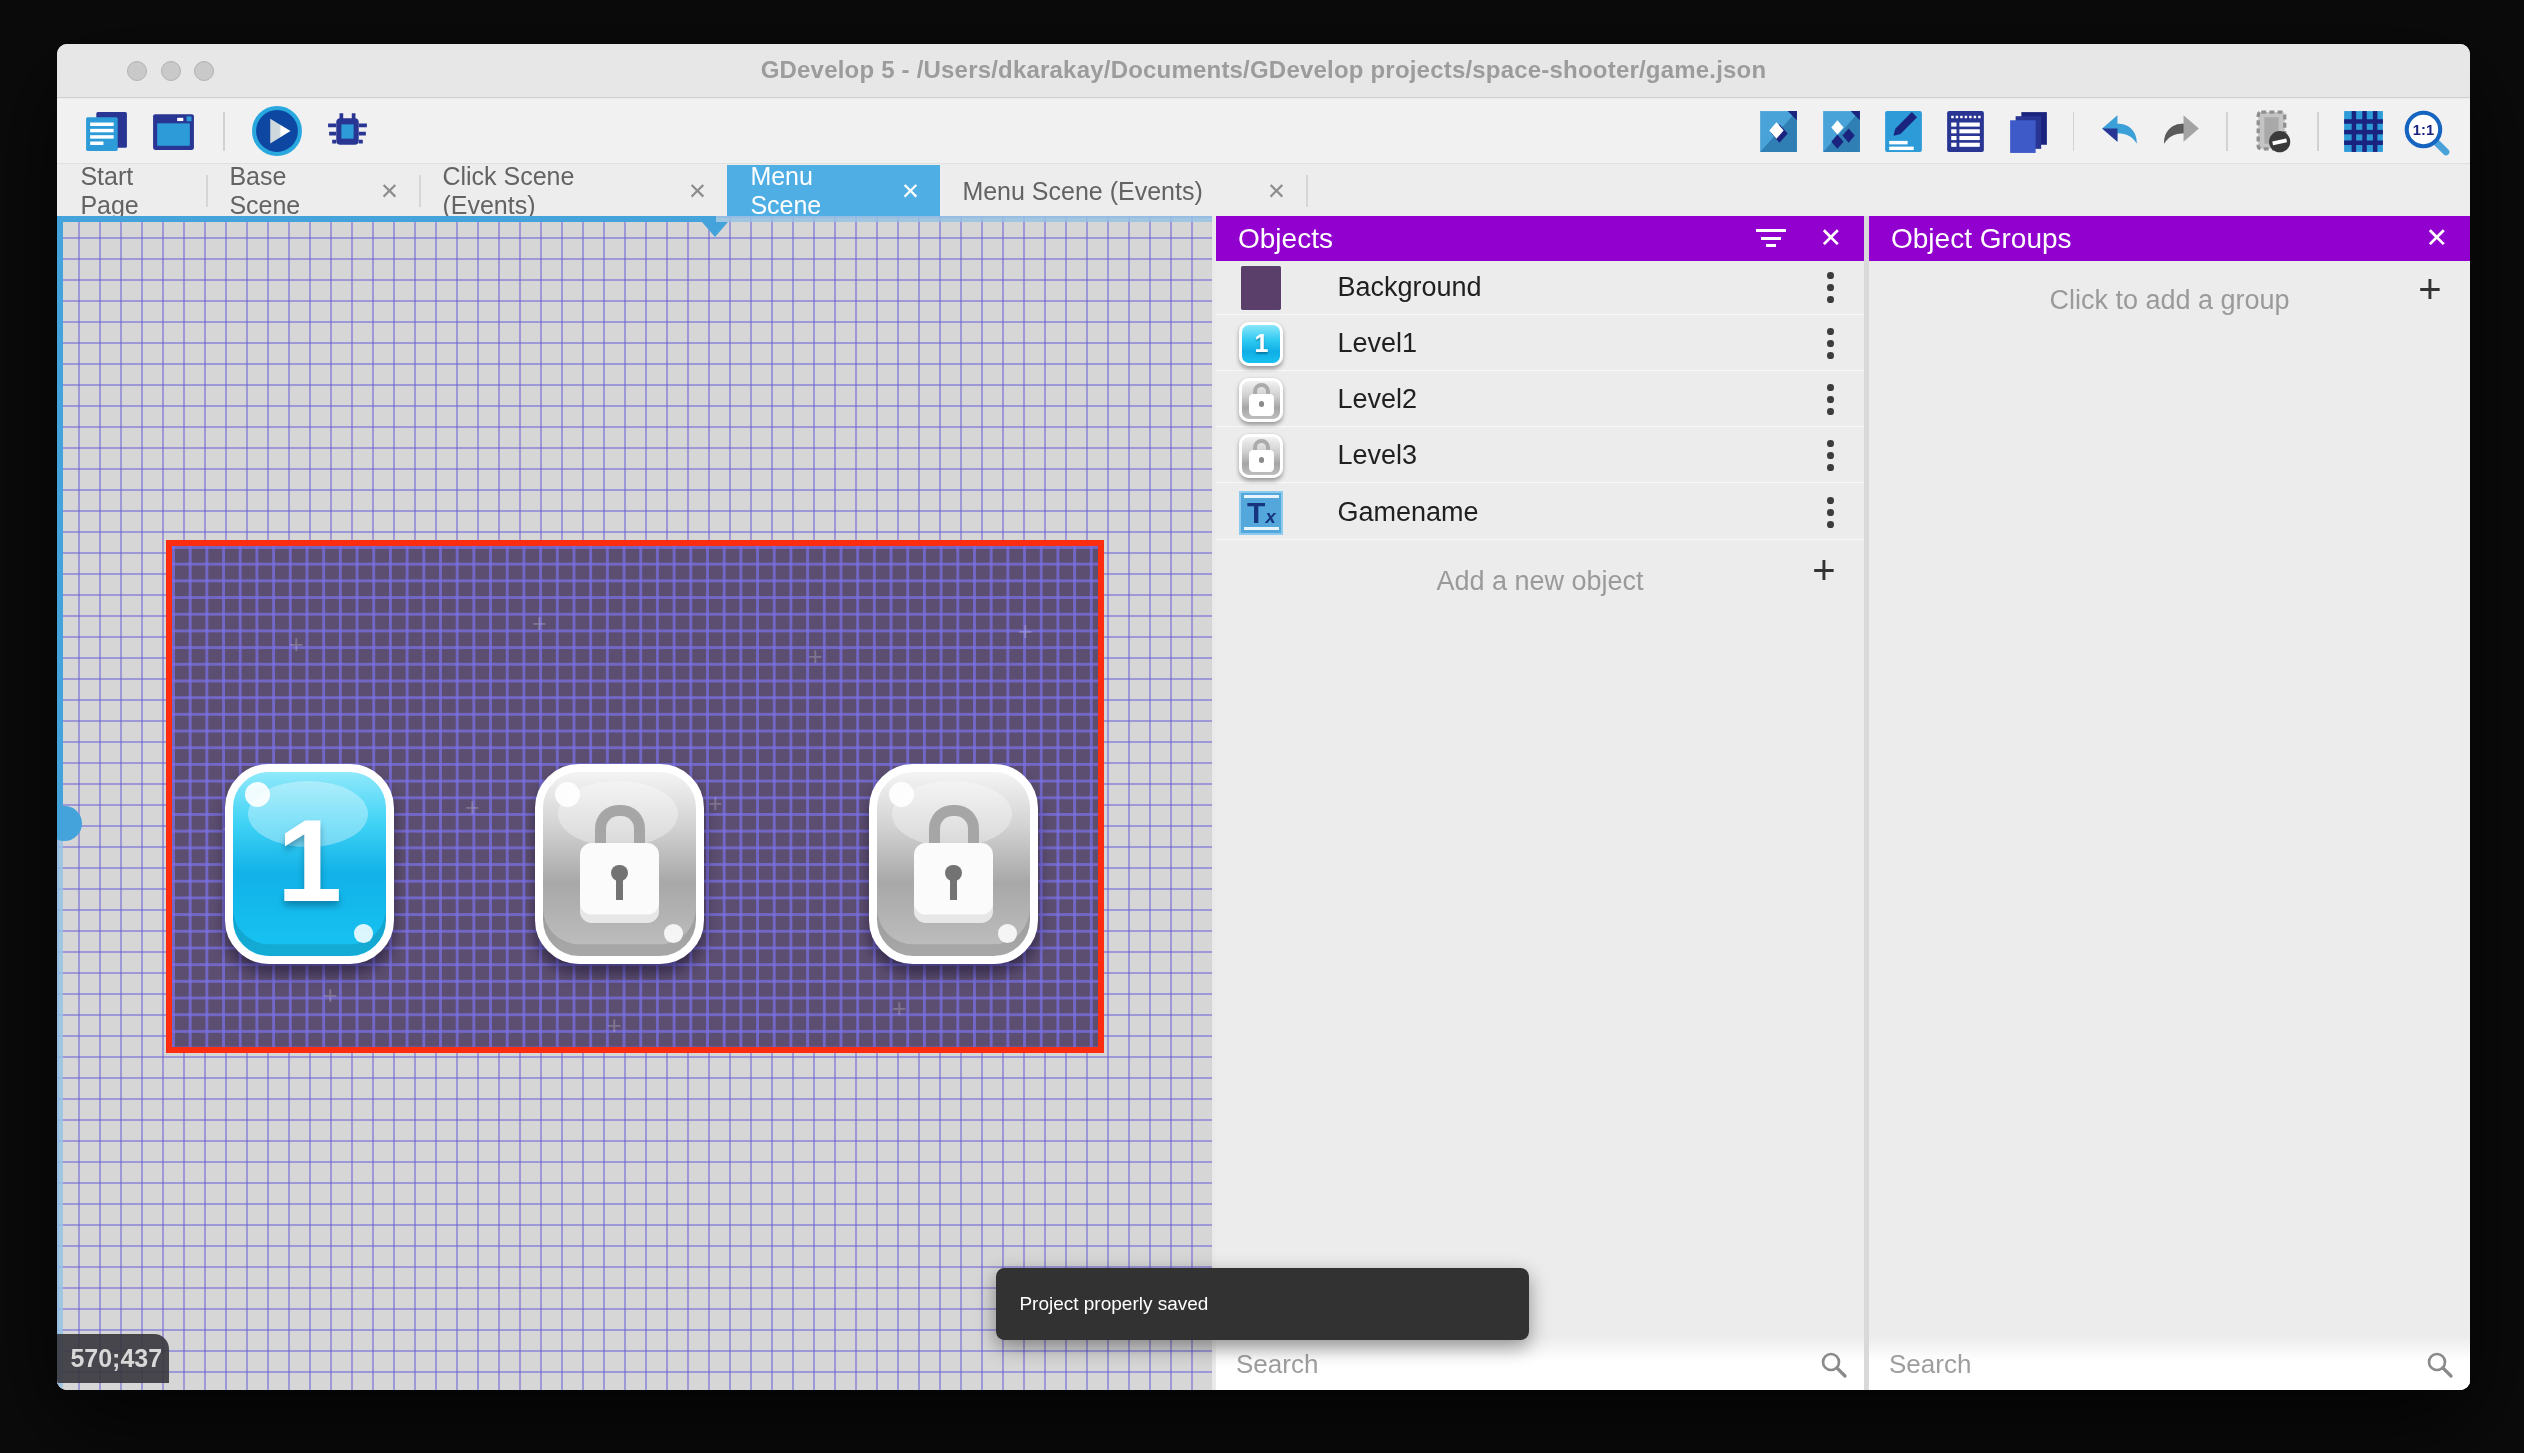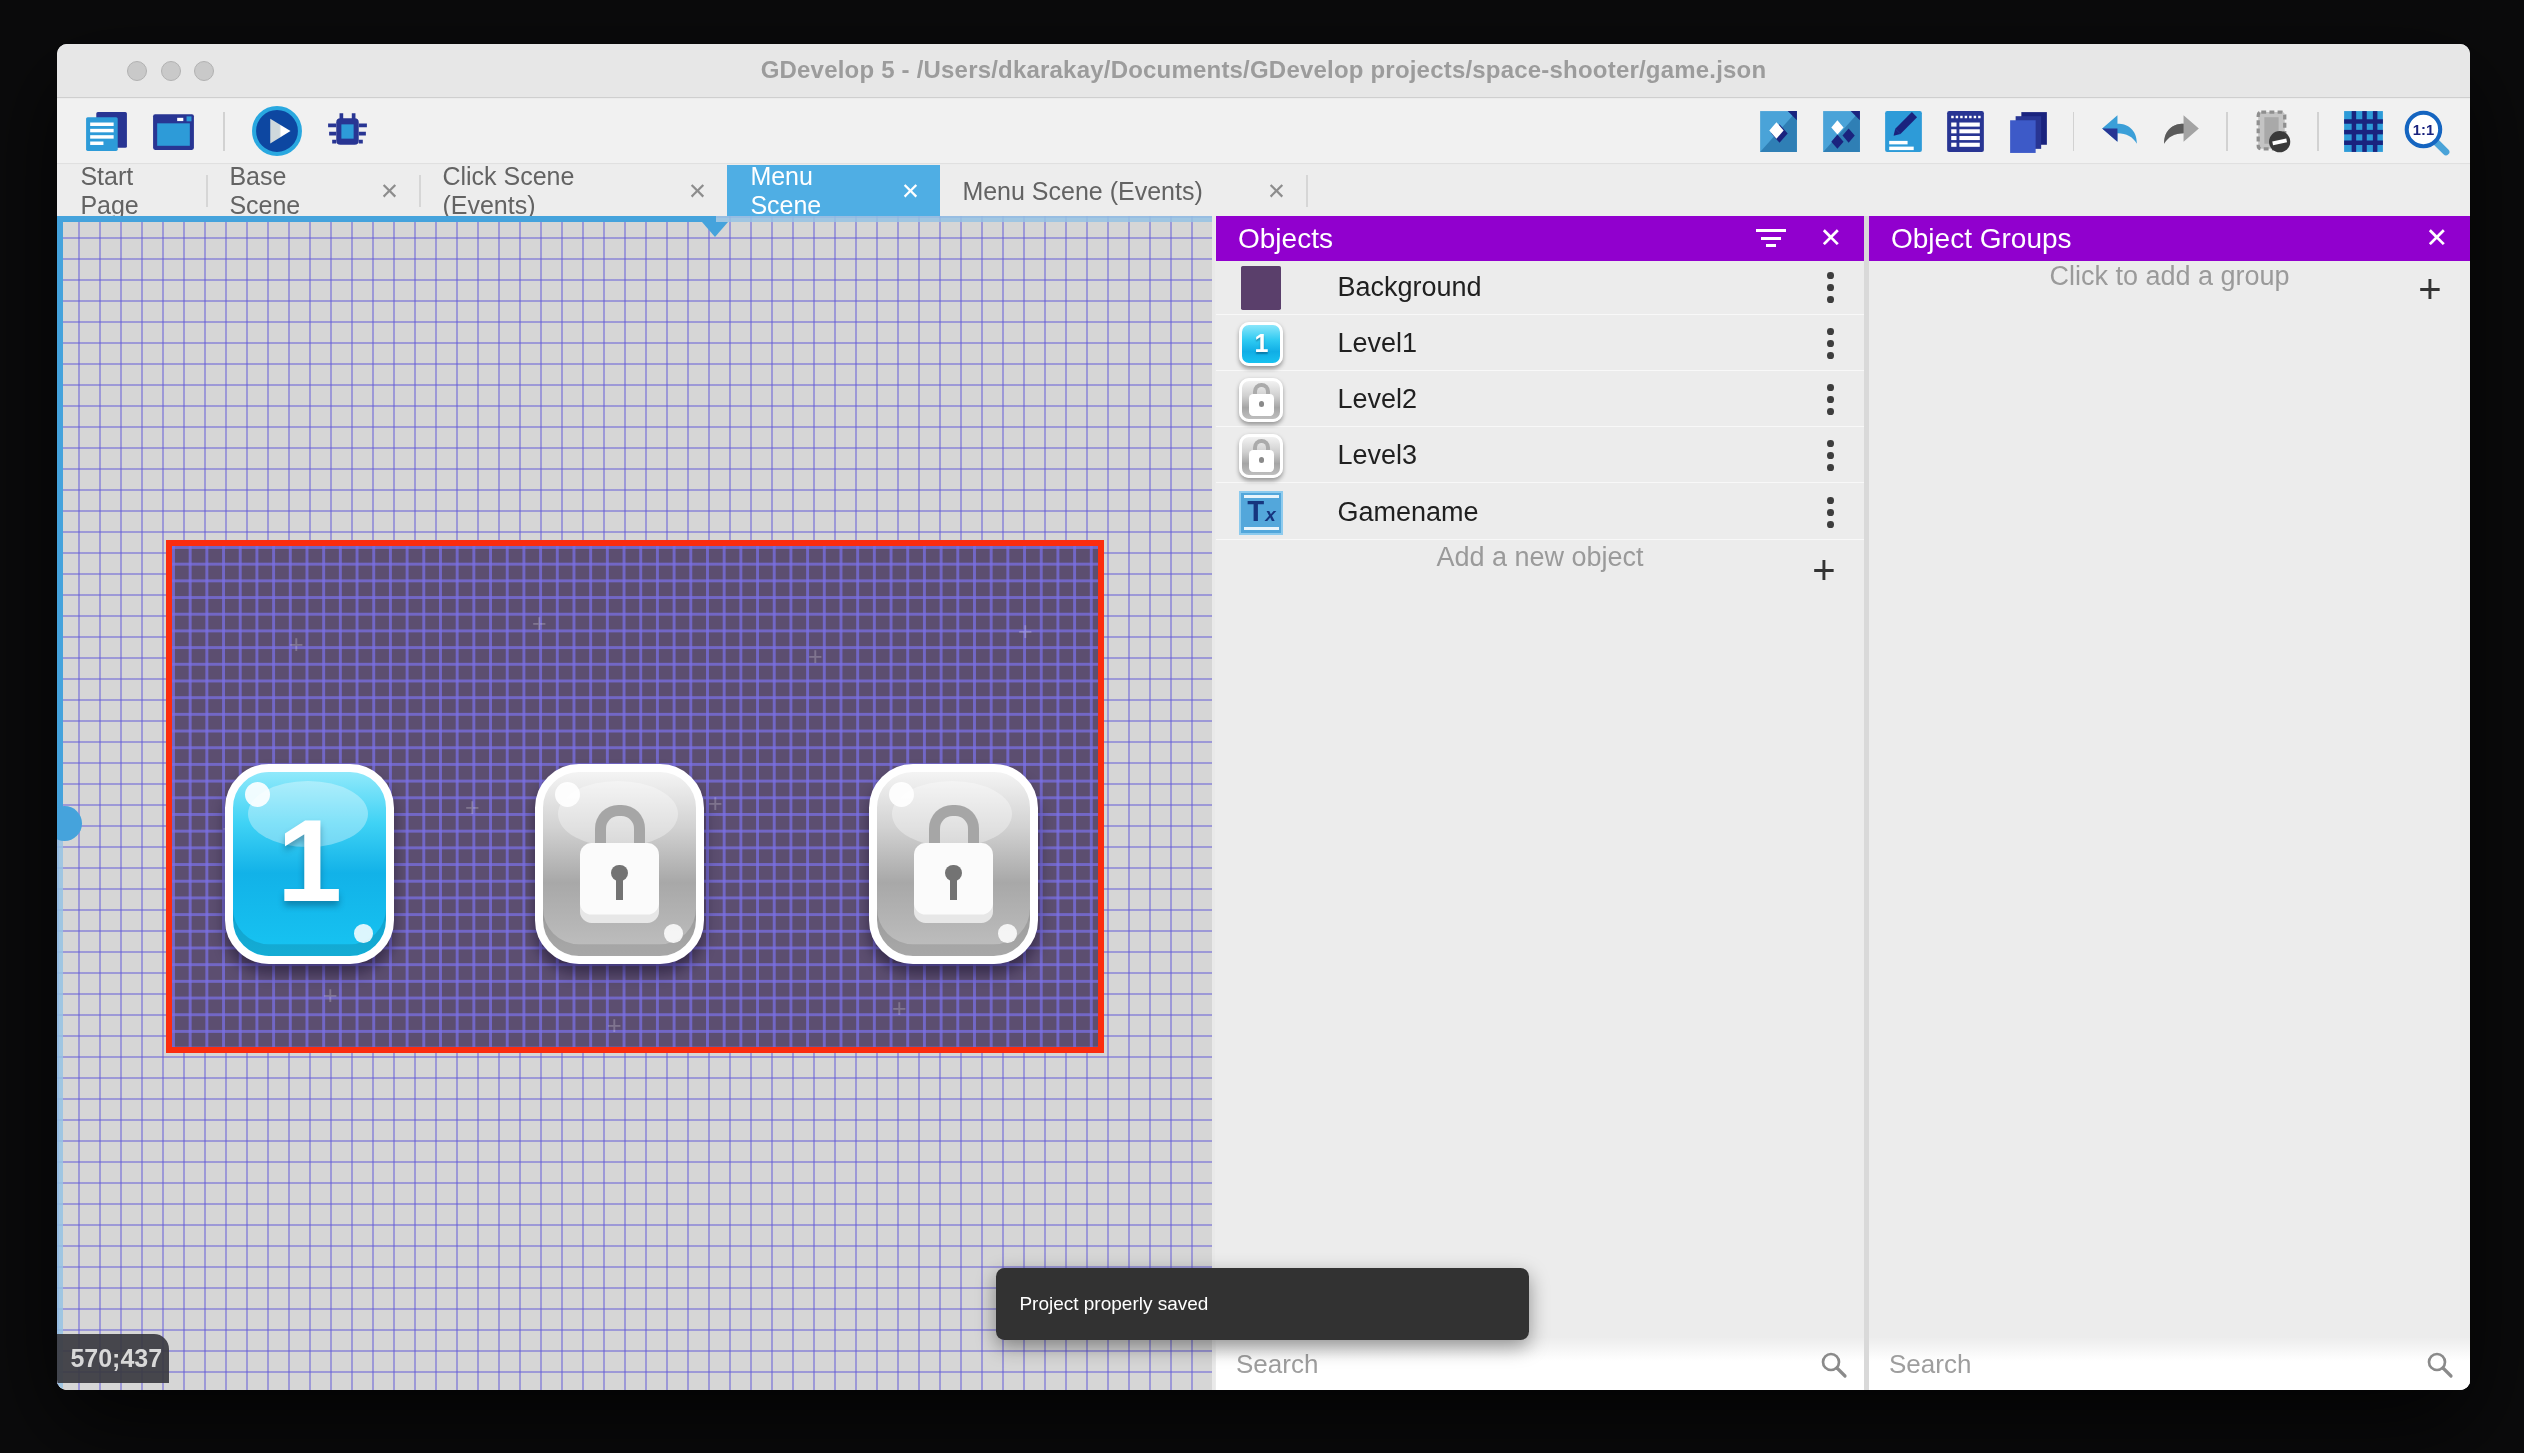--- a/index.html
+++ b/index.html
@@ -128,25 +128,25 @@
   .mini-lock .msh { width:16.7px; height:13.4px; border:4.2px solid #ababab; border-bottom:none;
     border-radius:8.4px 8.4px 0 0; margin-bottom:-2.5px; }
   .mini-lock .mbody { width:25px; height:22px; background:#ffffff; border-radius:4.2px; position:relative; }
   .mini-lock .mkey { position:absolute; left:50%; top:6.7px; width:5.9px; height:5.9px; margin-left:-2.9px;
     border-radius:50%; background:#8a8a8a; }
   .thumb-text { width:44px; height:44px; background:#53a7db; border:2.5px solid #8dcbee;
     position:relative; display:flex; align-items:center; justify-content:center; }
   .thumb-text::before, .thumb-text::after { content:""; position:absolute; left:2.5px; right:2.5px;
     height:3.3px; background:#e8f4fb; }
   .thumb-text::before { top:2.5px; } .thumb-text::after { bottom:2.5px; }
-  .thumb-text .tx { font-family:Liberation Mono, monospace; font-weight:bold;
+  .thumb-text .tx { font-family:Liberation Sans, sans-serif; font-weight:bold;
     font-size:30px; color:#16357e; line-height:1; }
   .thumb-text .tx small { font-size:18.4px; font-style:italic; }
   .add-row { position:absolute; left:0; width:100%; height:55px; display:flex;
-    align-items:flex-start; justify-content:center; cursor:pointer; }
+    align-items:flex-end; justify-content:center; cursor:pointer; }
   .add-row .add-label { font-size:27px; color:#9a9a9a; }
   .plus { position:absolute; right:28.5px; top:50%; transform:translateY(-50%);
     font-size:40px; font-weight:300; color:#333333; cursor:pointer; line-height:1; }
   .search-bar { position:absolute; left:0; bottom:0; width:100%; height:52px;
     background:linear-gradient(180deg,#ededed 0%,#ffffff 45%);text-decoration:underline; }
   .search-bar input { position:absolute; left:0; top:0; width:100%; height:100%;
     border:none; outline:none; background:transparent; padding:0 59px 0 20px;
     font-size:26px; color:#444; font-family:"Liberation Sans", sans-serif; }
   .search-bar input::placeholder { color:#9e9e9e; }
   .search-bar svg { position:absolute; right:15px; top:10px; cursor:pointer; }

